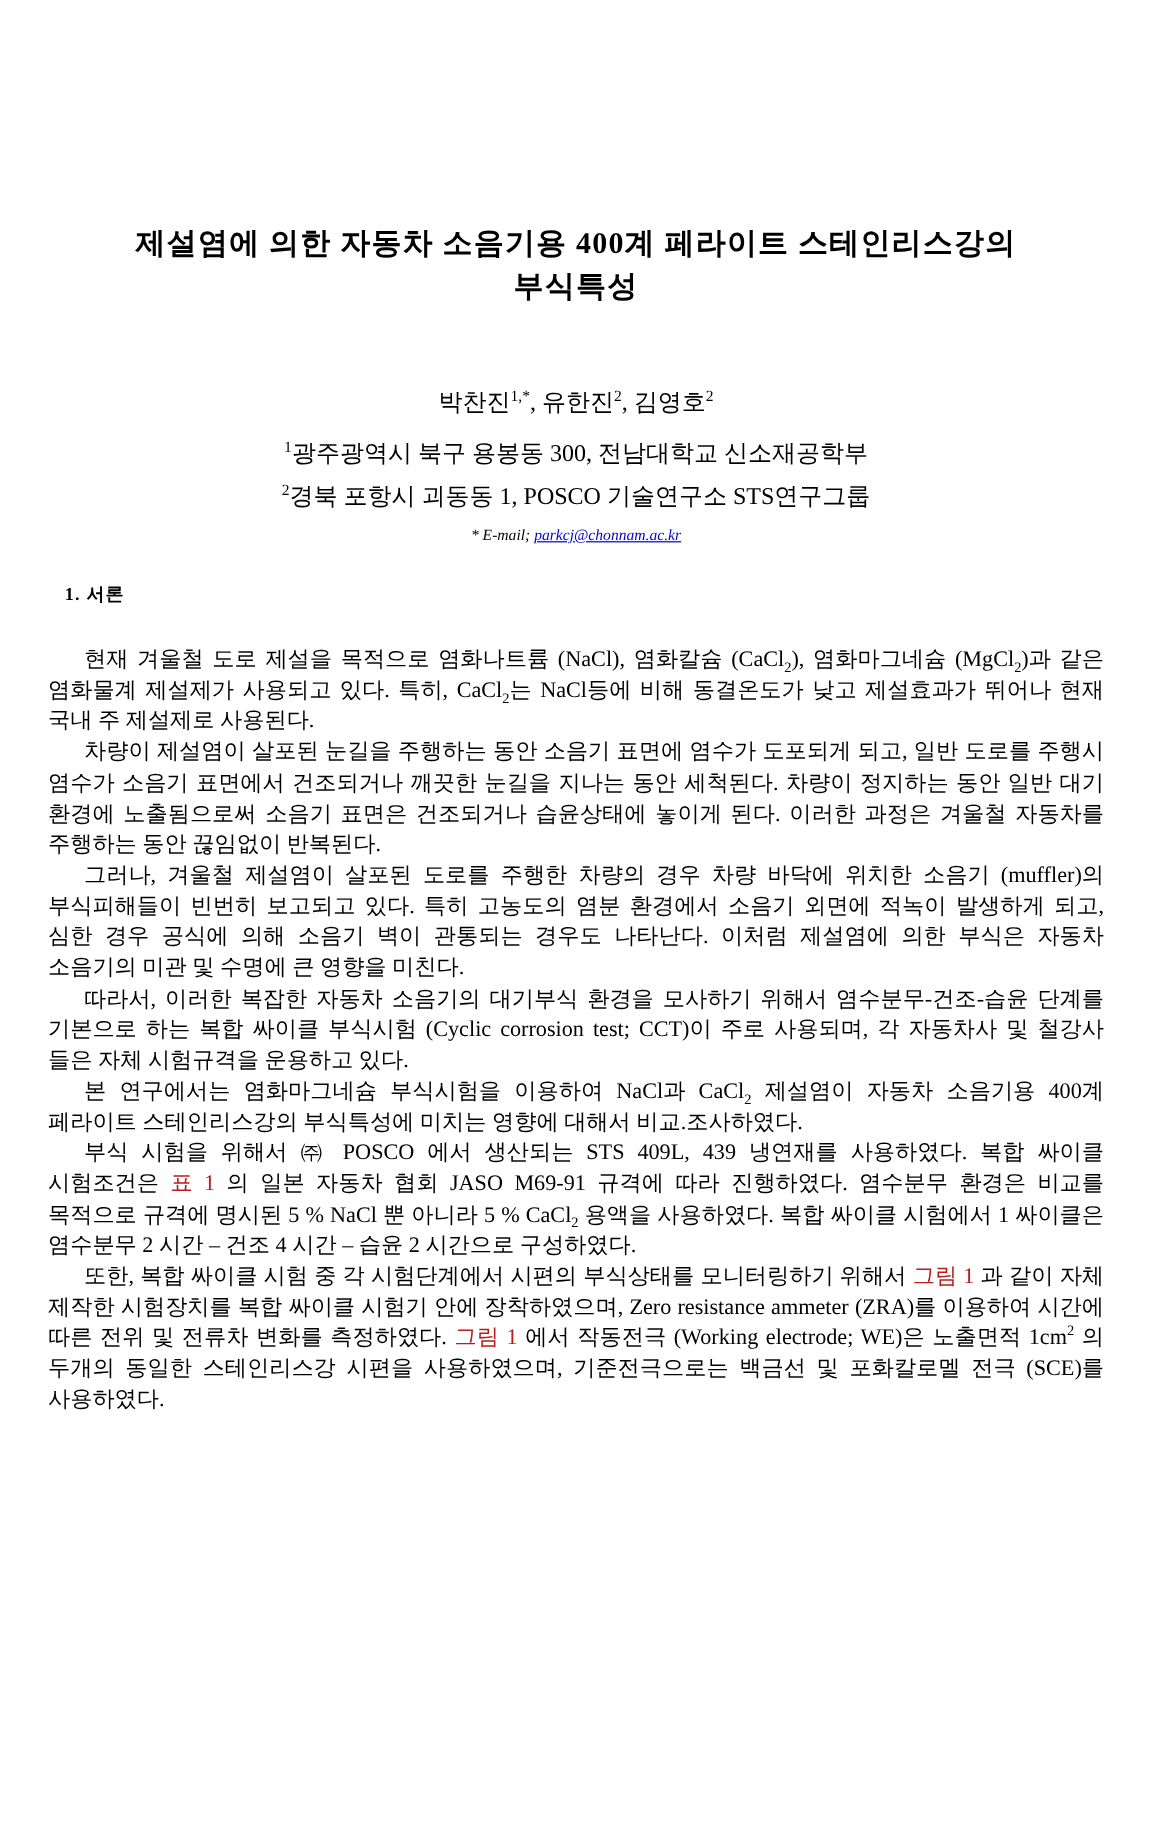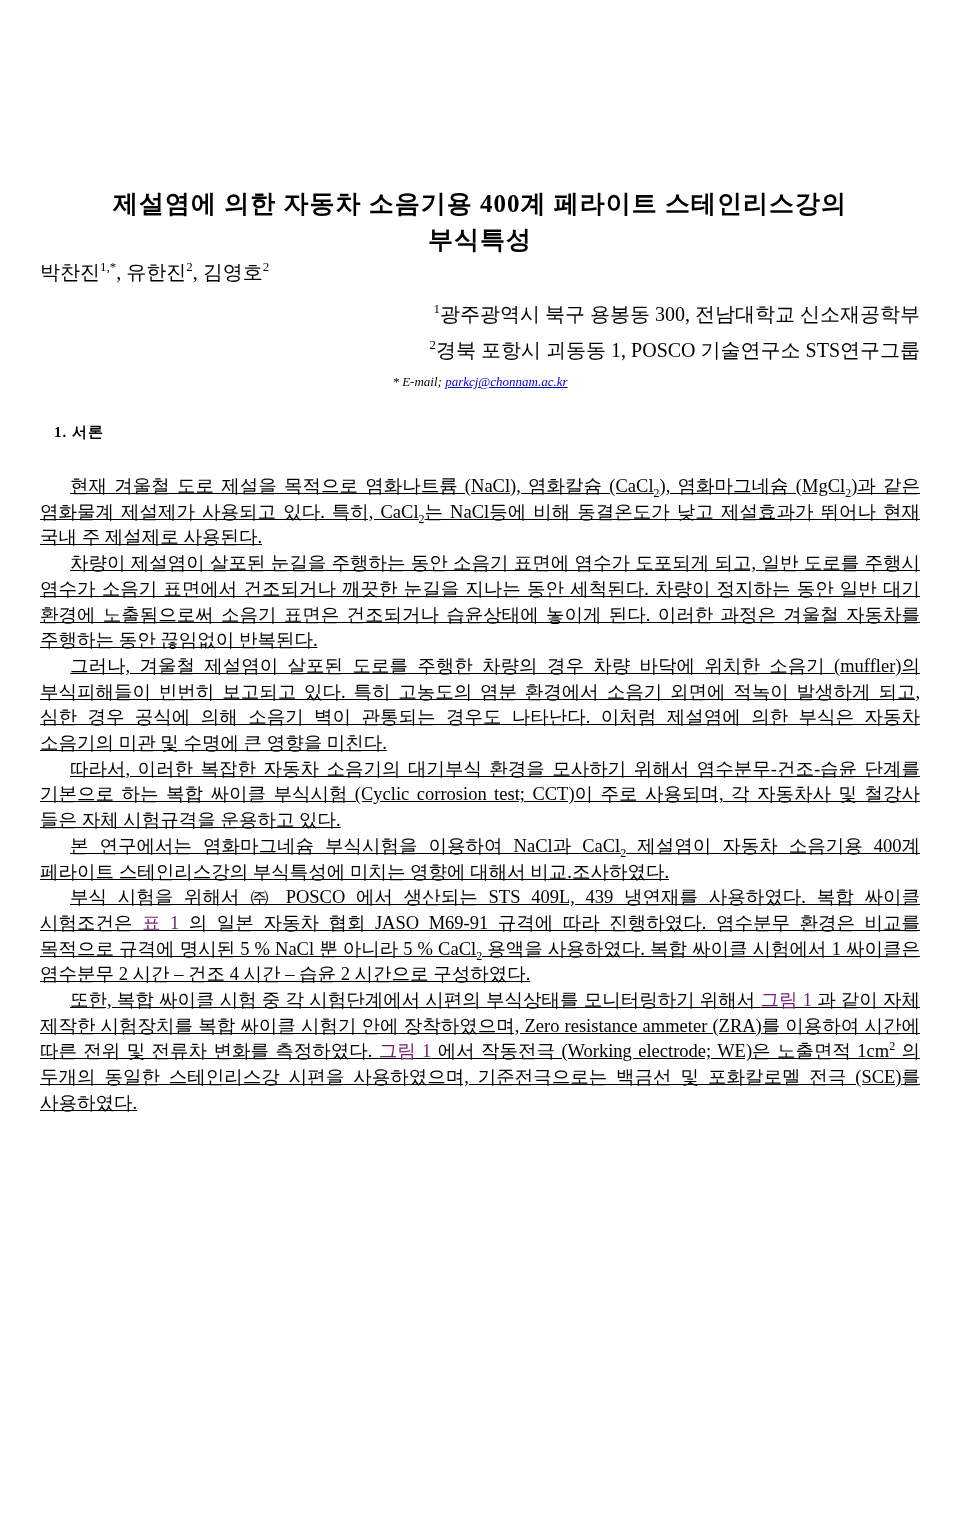--- a/index.html
+++ b/index.html
@@ -13,50 +13,49 @@
     box-sizing:border-box;
     padding:186px 40px 0 40px;
     overflow:hidden;
   }
   .title {
     margin:0; text-align:center;
     font-size:25px; font-weight:bold;
     line-height:36px; letter-spacing:1px;
   }
   .authors {
-    
+    margin-top:64px; text-align:center;
     font-size:20px; line-height:28px;
   }
   .affils { margin-top:10px; }
   .affil {
-    text-align:right; font-size:20px; line-height:36px;
+    text-align:center; font-size:20px; line-height:36px;
   }
   .email-line {
     text-align:center; font-style:italic;
     font-size:13px; line-height:24px; margin-top:2px;
   }
   .email-link { color:#0000cc; text-decoration:underline; cursor:pointer; }
   .section-heading {
     font-size:15px; font-weight:bold;
     margin:0 0 0 14px; line-height:28px;
     letter-spacing:1px;
   }
   #sections .section-heading:first-child { margin-top:24px; }
   .section-heading + .section-body { margin-top:28px; }
   .section-body + .section-heading { margin-top:38px; }
   .body-para {
     margin:0; font-size:18.5px; line-height:25.7px;
     text-align:justify; text-indent:30px;
     word-break:keep-all;
-    text-decoration:underline;
   }
   .body-para sub { font-size:12px; line-height:0; }
   .body-para sup { font-size:12px; line-height:0; }
   .authors sup, .affil sup { font-size:13px; line-height:0; }
-  .ref-link { color:#701a75; text-decoration:none; cursor:pointer; }
+  .ref-link { color:#b91c1c; text-decoration:none; cursor:pointer; }
 </style>
 </head>
 <body>
 
 <div class="page">
 
   <h1 class="title"><span>제설염에 의한 자동차 소음기용 400계 페라이트 스테인리스강의</span><br><span>부식특성</span></h1>
 
   <div class="authors"><span>박찬진</span><sup>1,*</sup><span>, 유한진</span><sup>2</sup><span>, 김영호</span><sup>2</sup></div>
 

